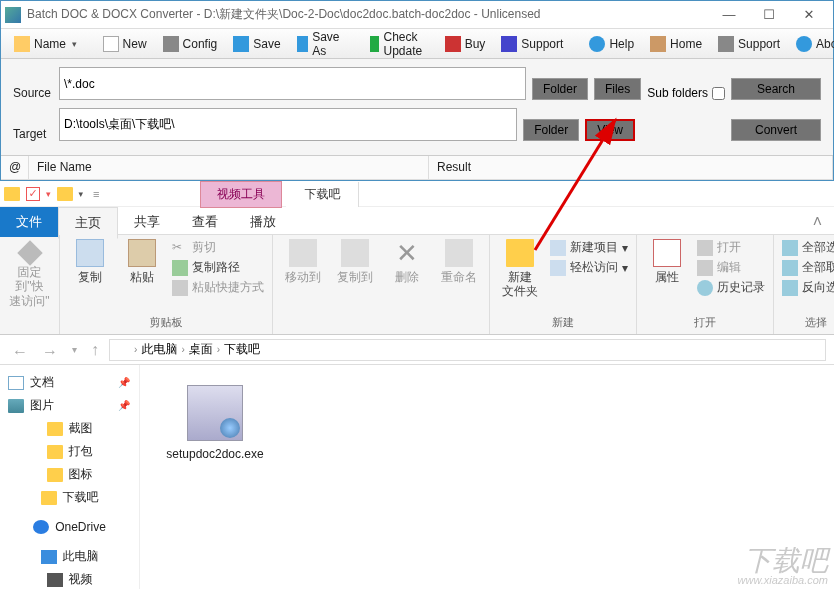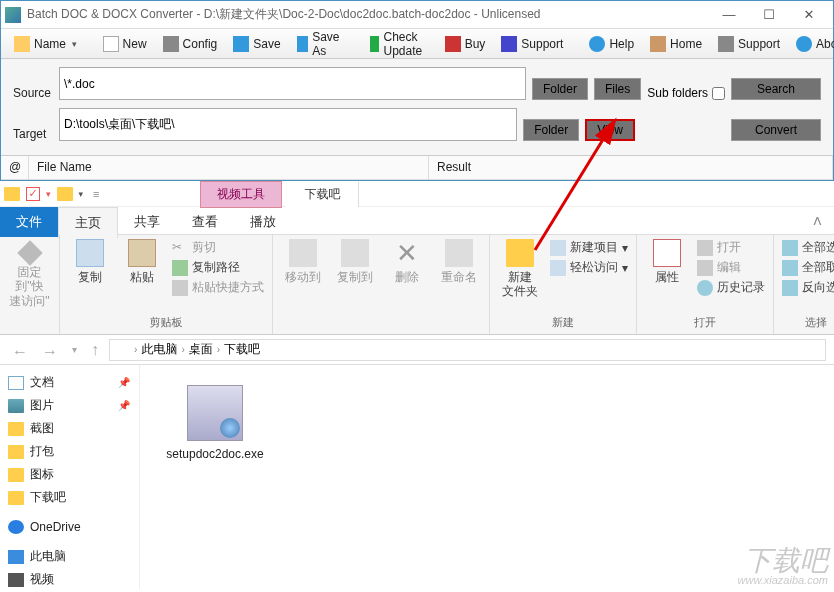--- a/index.html
+++ b/index.html
@@ -56,21 +56,21 @@
 .smbtn .sic { width: 16px; height: 16px; }
 .smbtn.dis { color: #999; }
 
 .addrbar { height: 30px; background: #fff; border-bottom: 1px solid #ddd; display: flex; align-items: center; padding: 0 8px; gap: 6px; font-size: 12px; }
 .navbtn { color: #aaa; font-size: 16px; padding: 0 4px;}
 .addr-crumb { display: flex; align-items: center; gap: 4px; padding: 2px 6px; border: 1px solid #ddd; flex: 1; height: 22px;}
 .crumb-sep { color: #888; font-size: 10px; }
 
 .explorer-body { display: flex; height: 224px; background:#fff; }
 .sidebar { width: 140px; border-right: 1px solid #eee; padding: 6px 4px; overflow: hidden;}
-.sb-item { display: flex; align-items: center; gap: 6px; padding: 3px 4px; font-size: 12px; color: #222; }
+.sb-item { display: flex; align-items: center; gap: 6px; padding: 3px 4px; font-size: 12px; color: #222; justify-content: center; }
 .sb-pin { color: #888; font-size: 10px; }
 .sb-icon { width: 16px; height: 14px; }
 .folder-y { background: #ffcf4b; border-radius: 1px; }
 .pic-ic { background: linear-gradient(#6ab,#489); border-radius: 1px; }
 .doc-ic { background: #fff; border: 1px solid #7ac; }
 .cloud-ic { background: #2a7de1; border-radius: 50%; }
 .pc-ic { background: #3a8dde; }
 .vid-ic { background: #555; }
 
 .content { flex: 1; padding: 20px; }

